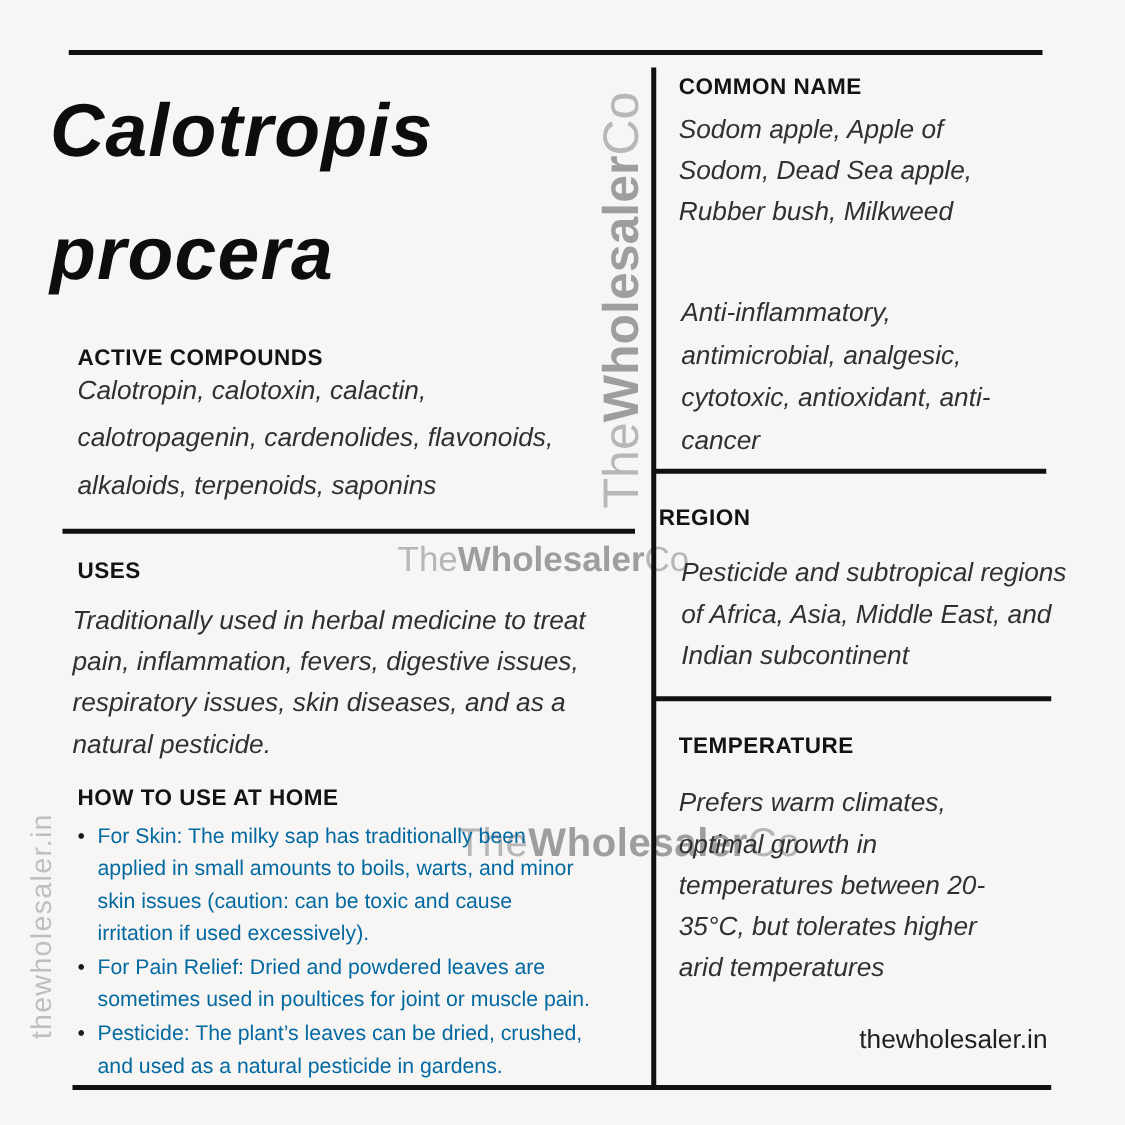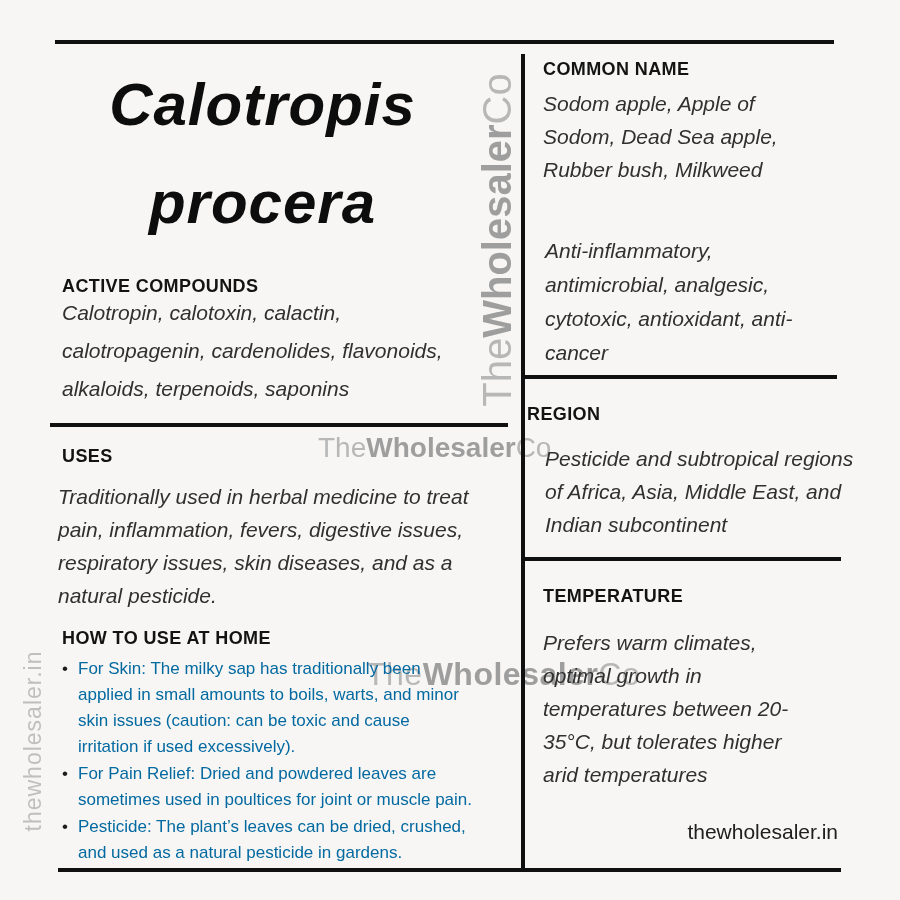--- a/index.html
+++ b/index.html
@@ -29,21 +29,21 @@
   }
   .wm-h-1 { left:318px; top:434px; font-size:28px; }
   .wm-h-2 { left:366px; top:658px; font-size:32px; letter-spacing:0.5px; }
   .wm-v-site {
     left:33px; top:741px; font-size:23px; letter-spacing:1px;
     color:#bfbfbf;
     transform: translate(-50%,-50%) rotate(-90deg);
   }
   .title-block {
     position:absolute; left:40px; top:56px; width:445px;
-    text-align:center; z-index:2;
+    text-align:left; z-index:2;
     font-style:italic; font-weight:bold;
     font-size:60px; line-height:98px; color:#0d0d0d;
     letter-spacing:1px;
   }
   .h {
     position:absolute; z-index:2; margin:0;
     font-size:18px; font-weight:bold; color:#131313;
     letter-spacing:0.4px; line-height:24px;
   }
   .body {

